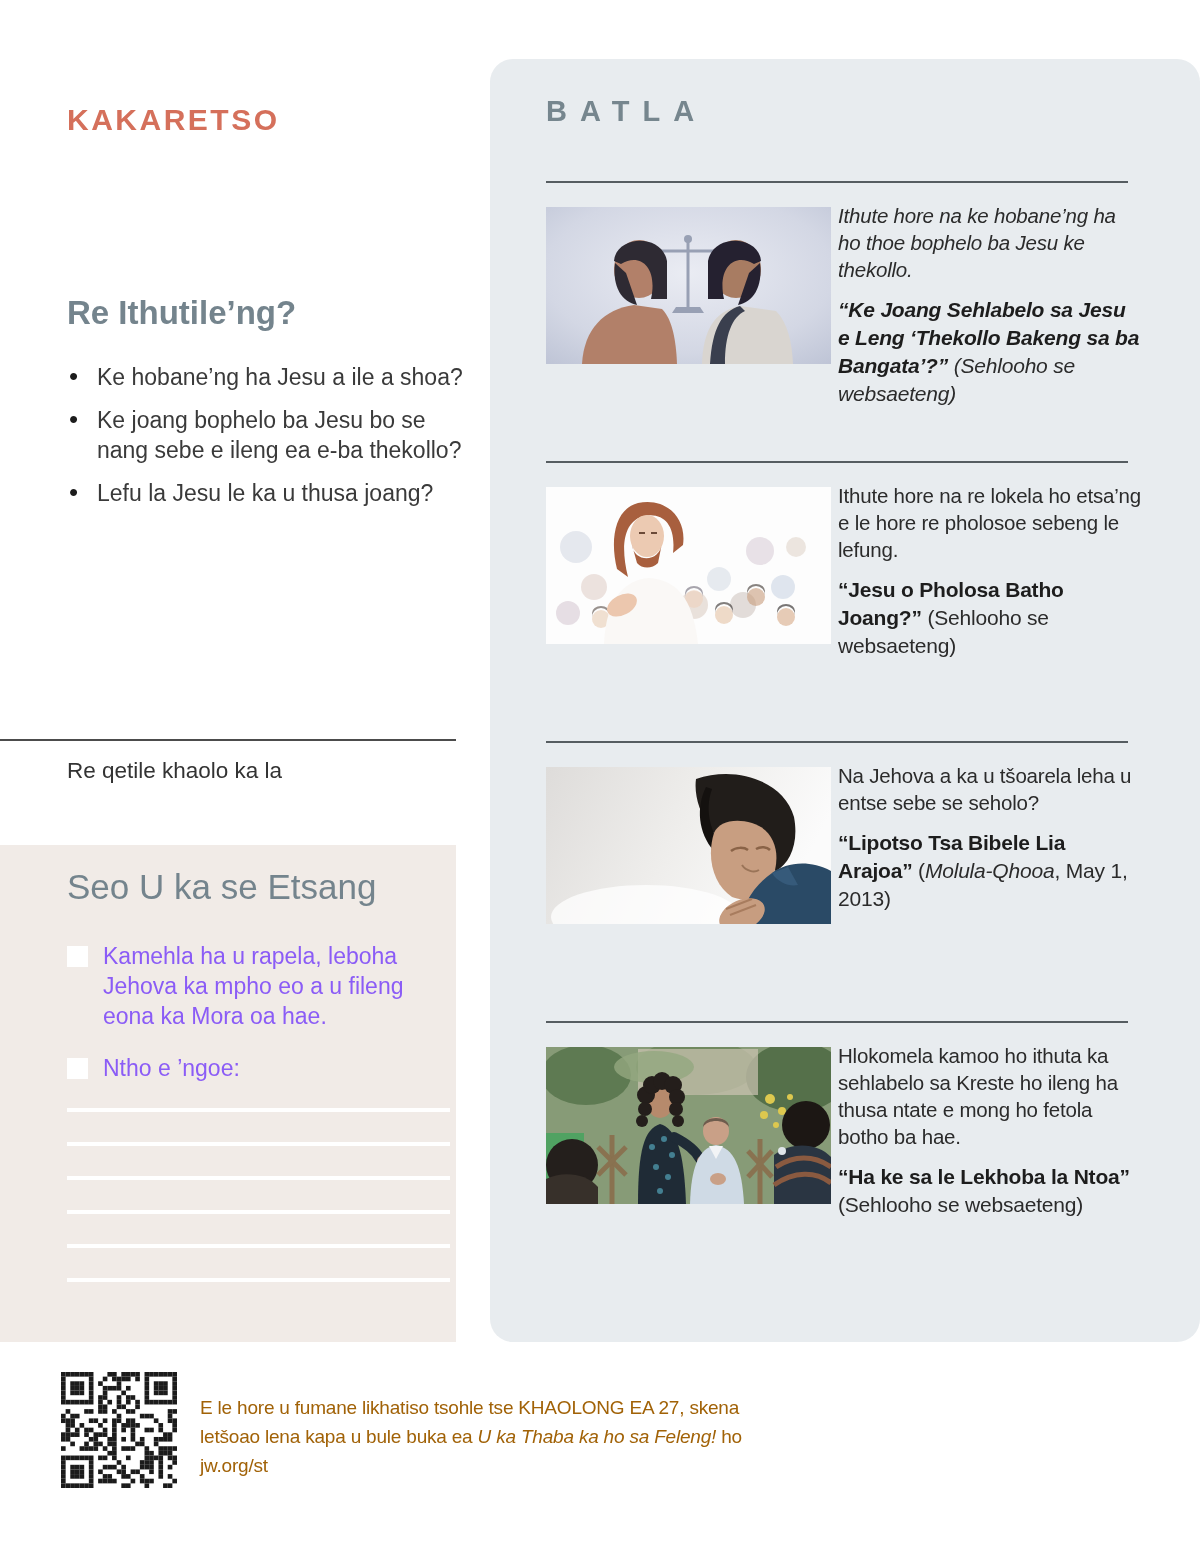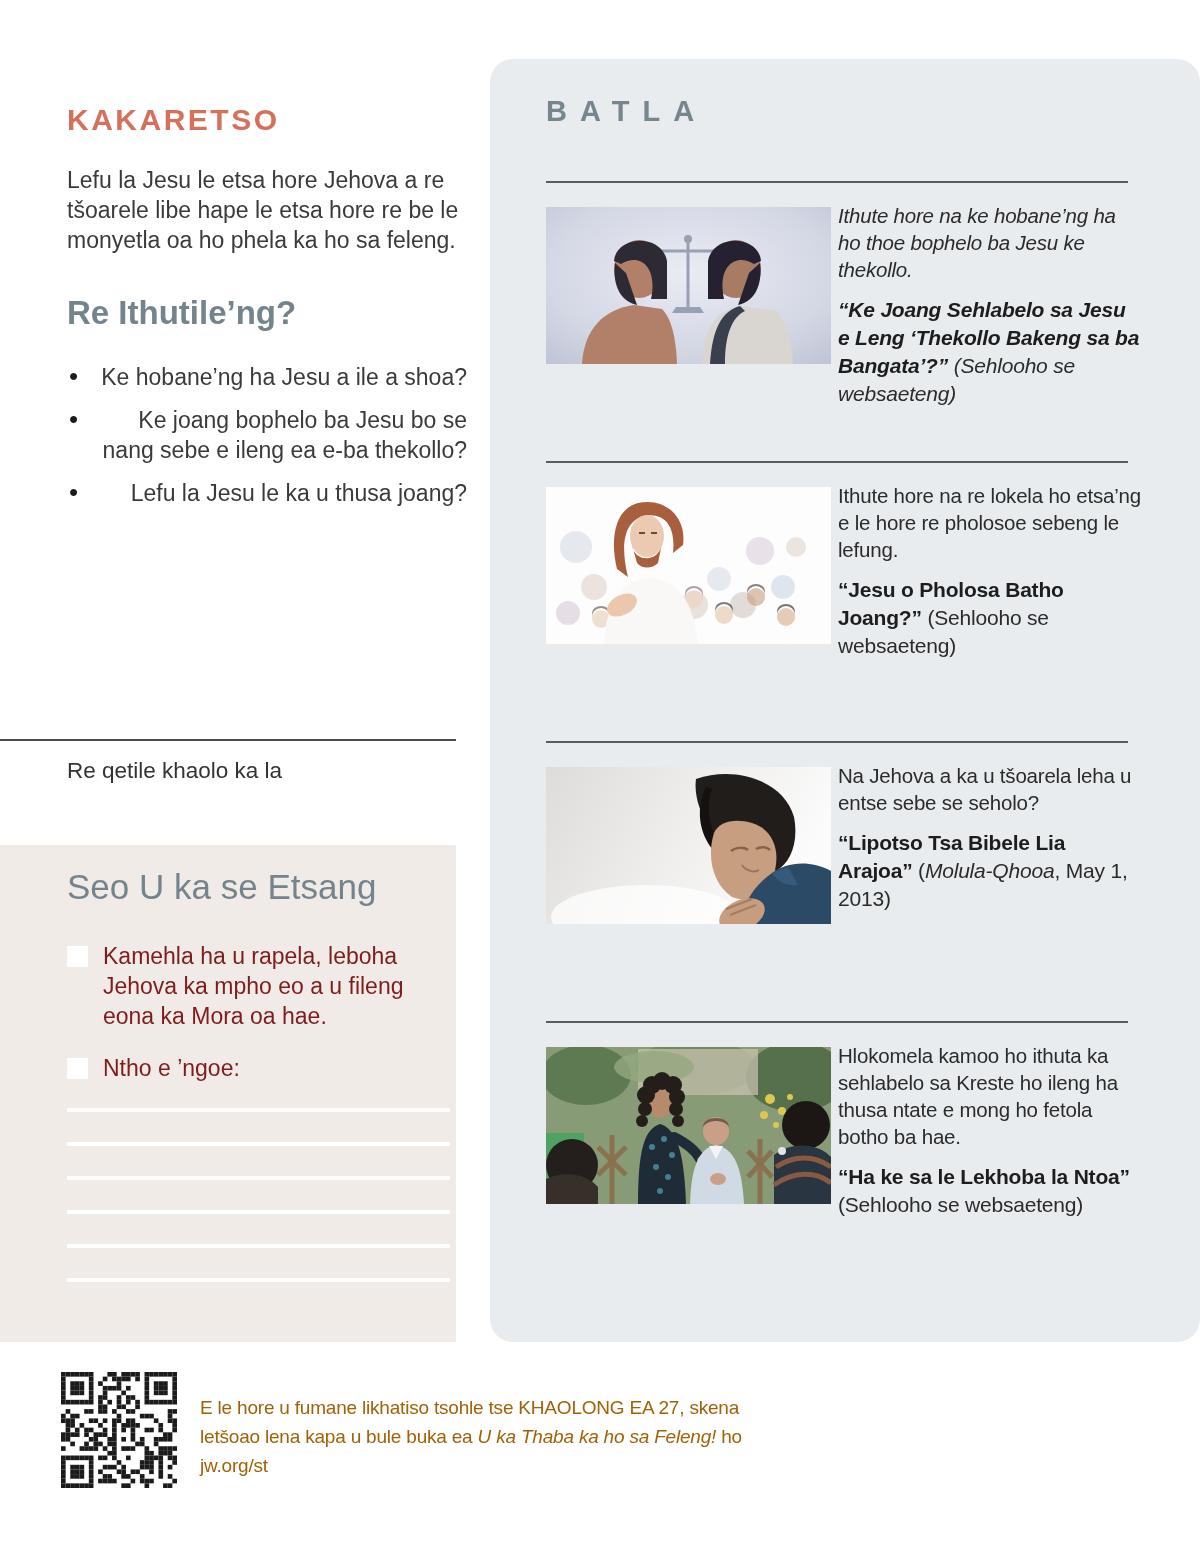--- a/index.html
+++ b/index.html
@@ -5,32 +5,32 @@
   * { margin:0; padding:0; box-sizing:border-box; }
   html,body { background:#ffffff; }
   body { font-family:"Liberation Sans", sans-serif; color:#3a3a3a; }
   .page { position:relative; width:1200px; height:1543px; background:#ffffff; overflow:hidden; }
 
   
   .h-overview { position:absolute; left:67px; top:103px; font-size:30px; font-weight:bold;
                 letter-spacing:2.5px; color:#d5705b; }
   .intro { position:absolute; left:67px; top:165px; width:402px; font-size:23px; line-height:30px; color:#3a3a3a; }
   .h-learned { position:absolute; left:67px; top:294px; font-size:33px; font-weight:bold; color:#74848d; }
-  .bullets { position:absolute; left:67px; top:362px; width:400px; list-style:none;text-align:right; }
+  .bullets { position:absolute; left:67px; top:362px; width:400px; list-style:none; }
   .bullets li { position:relative; padding-left:30px; font-size:23px; line-height:30px; margin-bottom:13px; }
   .bullets li::before { content:"\2022"; position:absolute; left:2px; top:-1px; font-size:26px; color:#1c1c1c; }
   .left-rule { position:absolute; left:0; top:739px; width:456px; height:2px; background:#4c4c4c; }
   .completed { position:absolute; left:67px; top:758px; font-size:22.5px; color:#333333; }
 
   
   .todo-box { position:absolute; left:0; top:845px; width:456px; height:497px; background:#f1ebe7; }
   .todo-title { position:absolute; left:67px; top:22px; font-size:35px; font-weight:normal; color:#74848d; }
   .todo-check { position:absolute; left:67px; width:21px; height:21px; background:#ffffff; }
   .todo-check.c1 { top:101px; } .todo-check.c2 { top:213px; }
-  .todo-text { position:absolute; left:103px; width:322px; font-size:23px; line-height:30px; color:#7f1d1d; }
+  .todo-text { position:absolute; left:103px; width:322px; font-size:23px; line-height:30px; color:#8b5cf6; }
   .todo-text.t1 { top:96px; } .todo-text.t2 { top:208px; }
   .write-line { position:absolute; left:67px; width:383px; height:4px; background:#ffffff; }
 
   
   .panel { position:absolute; left:490px; top:59px; width:710px; height:1283px; background:#e8ecef;border-radius:23px; }
   .h-batla { position:absolute; left:56px; top:36px; font-size:29px; font-weight:bold;
              letter-spacing:13px; color:#76868e; }
   .p-rule { position:absolute; left:56px; width:582px; height:2px; background:#565d61; }
   .r1{top:122px;} .r2{top:402px;} .r3{top:682px;} .r4{top:962px;}
   .b-fig { position:absolute; left:56px; width:285px; height:157px; overflow:hidden; }
@@ -46,21 +46,20 @@
   .footer-text { position:absolute; left:200px; top:1393px; width:552px; font-size:19px;
                  line-height:29px; color:#a16207; font-weight:normal; letter-spacing:-0.2px; }
   figure svg { display:block; }
 </style>
 </head>
 <body>
 
 <div class="page">
 
   <h1 class="h-overview">KAKARETSO</h1>
-  <p class="intro">Lefu la Jesu le etsa hore Jehova a re tšoarele libe hape le etsa hore re be le monyetla oa ho phela ka ho sa feleng.</p>
 
   <h2 class="h-learned">Re Ithutile’ng?</h2>
   <ul class="bullets">
     <li>Ke hobane’ng ha Jesu a ile a shoa?</li>
     <li>Ke joang bophelo ba Jesu bo se nang sebe e ileng ea e-ba thekollo?</li>
     <li>Lefu la Jesu le ka u thusa joang?</li>
   </ul>
 
   <div class="left-rule"></div>
   <p class="completed">Re qetile khaolo ka la</p>

